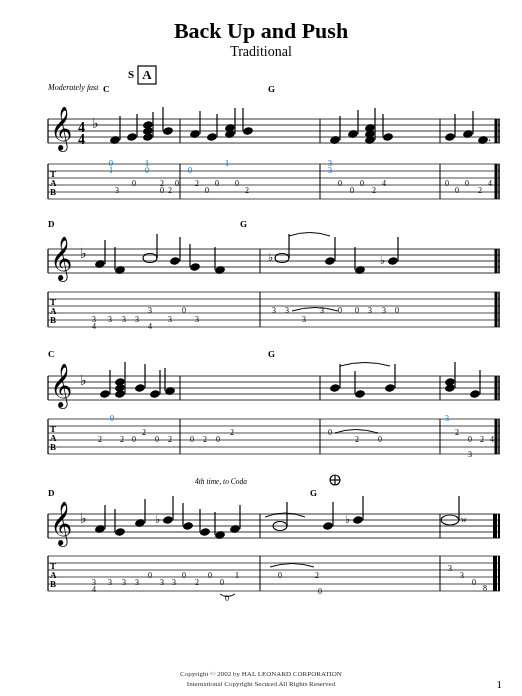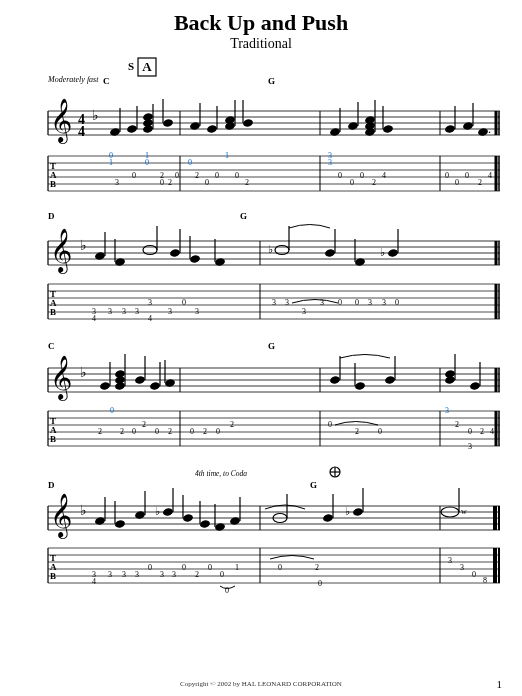--- a/index.html
+++ b/index.html
@@ -10,21 +10,21 @@
       font-family: 'Times New Roman', Times, serif;
       overflow: hidden;
       position: relative;
     }
 
     .page {
       width: 522px;
       height: 696px;
       background: white;
       position: relative;
-      padding: 10px 20px;
+      padding: 18px 20px;
     }
 
     .title-section {
       text-align: center;
       margin-bottom: 2px;
     }
 
     .song-title {
       font-size: 22px;
       font-weight: bold;
@@ -516,15 +516,16 @@
 
     <text x="428" y="507" font-size="8" fill="#000">3</text>
     <text x="440" y="514" font-size="8" fill="#000">3</text>
     <text x="452" y="521" font-size="8" fill="#000">0</text>
     <text x="463" y="527" font-size="8" fill="#000">8</text>
 
   </svg>
 
   <div class="footer">
     <div class="footer-text">Copyright © 2002 by HAL LEONARD CORPORATION</div>
+    <div class="footer-text">International Copyright Secured  All Rights Reserved</div>
   </div>
   <div class="page-number">1</div>
 </div>
 
 </body></html>

